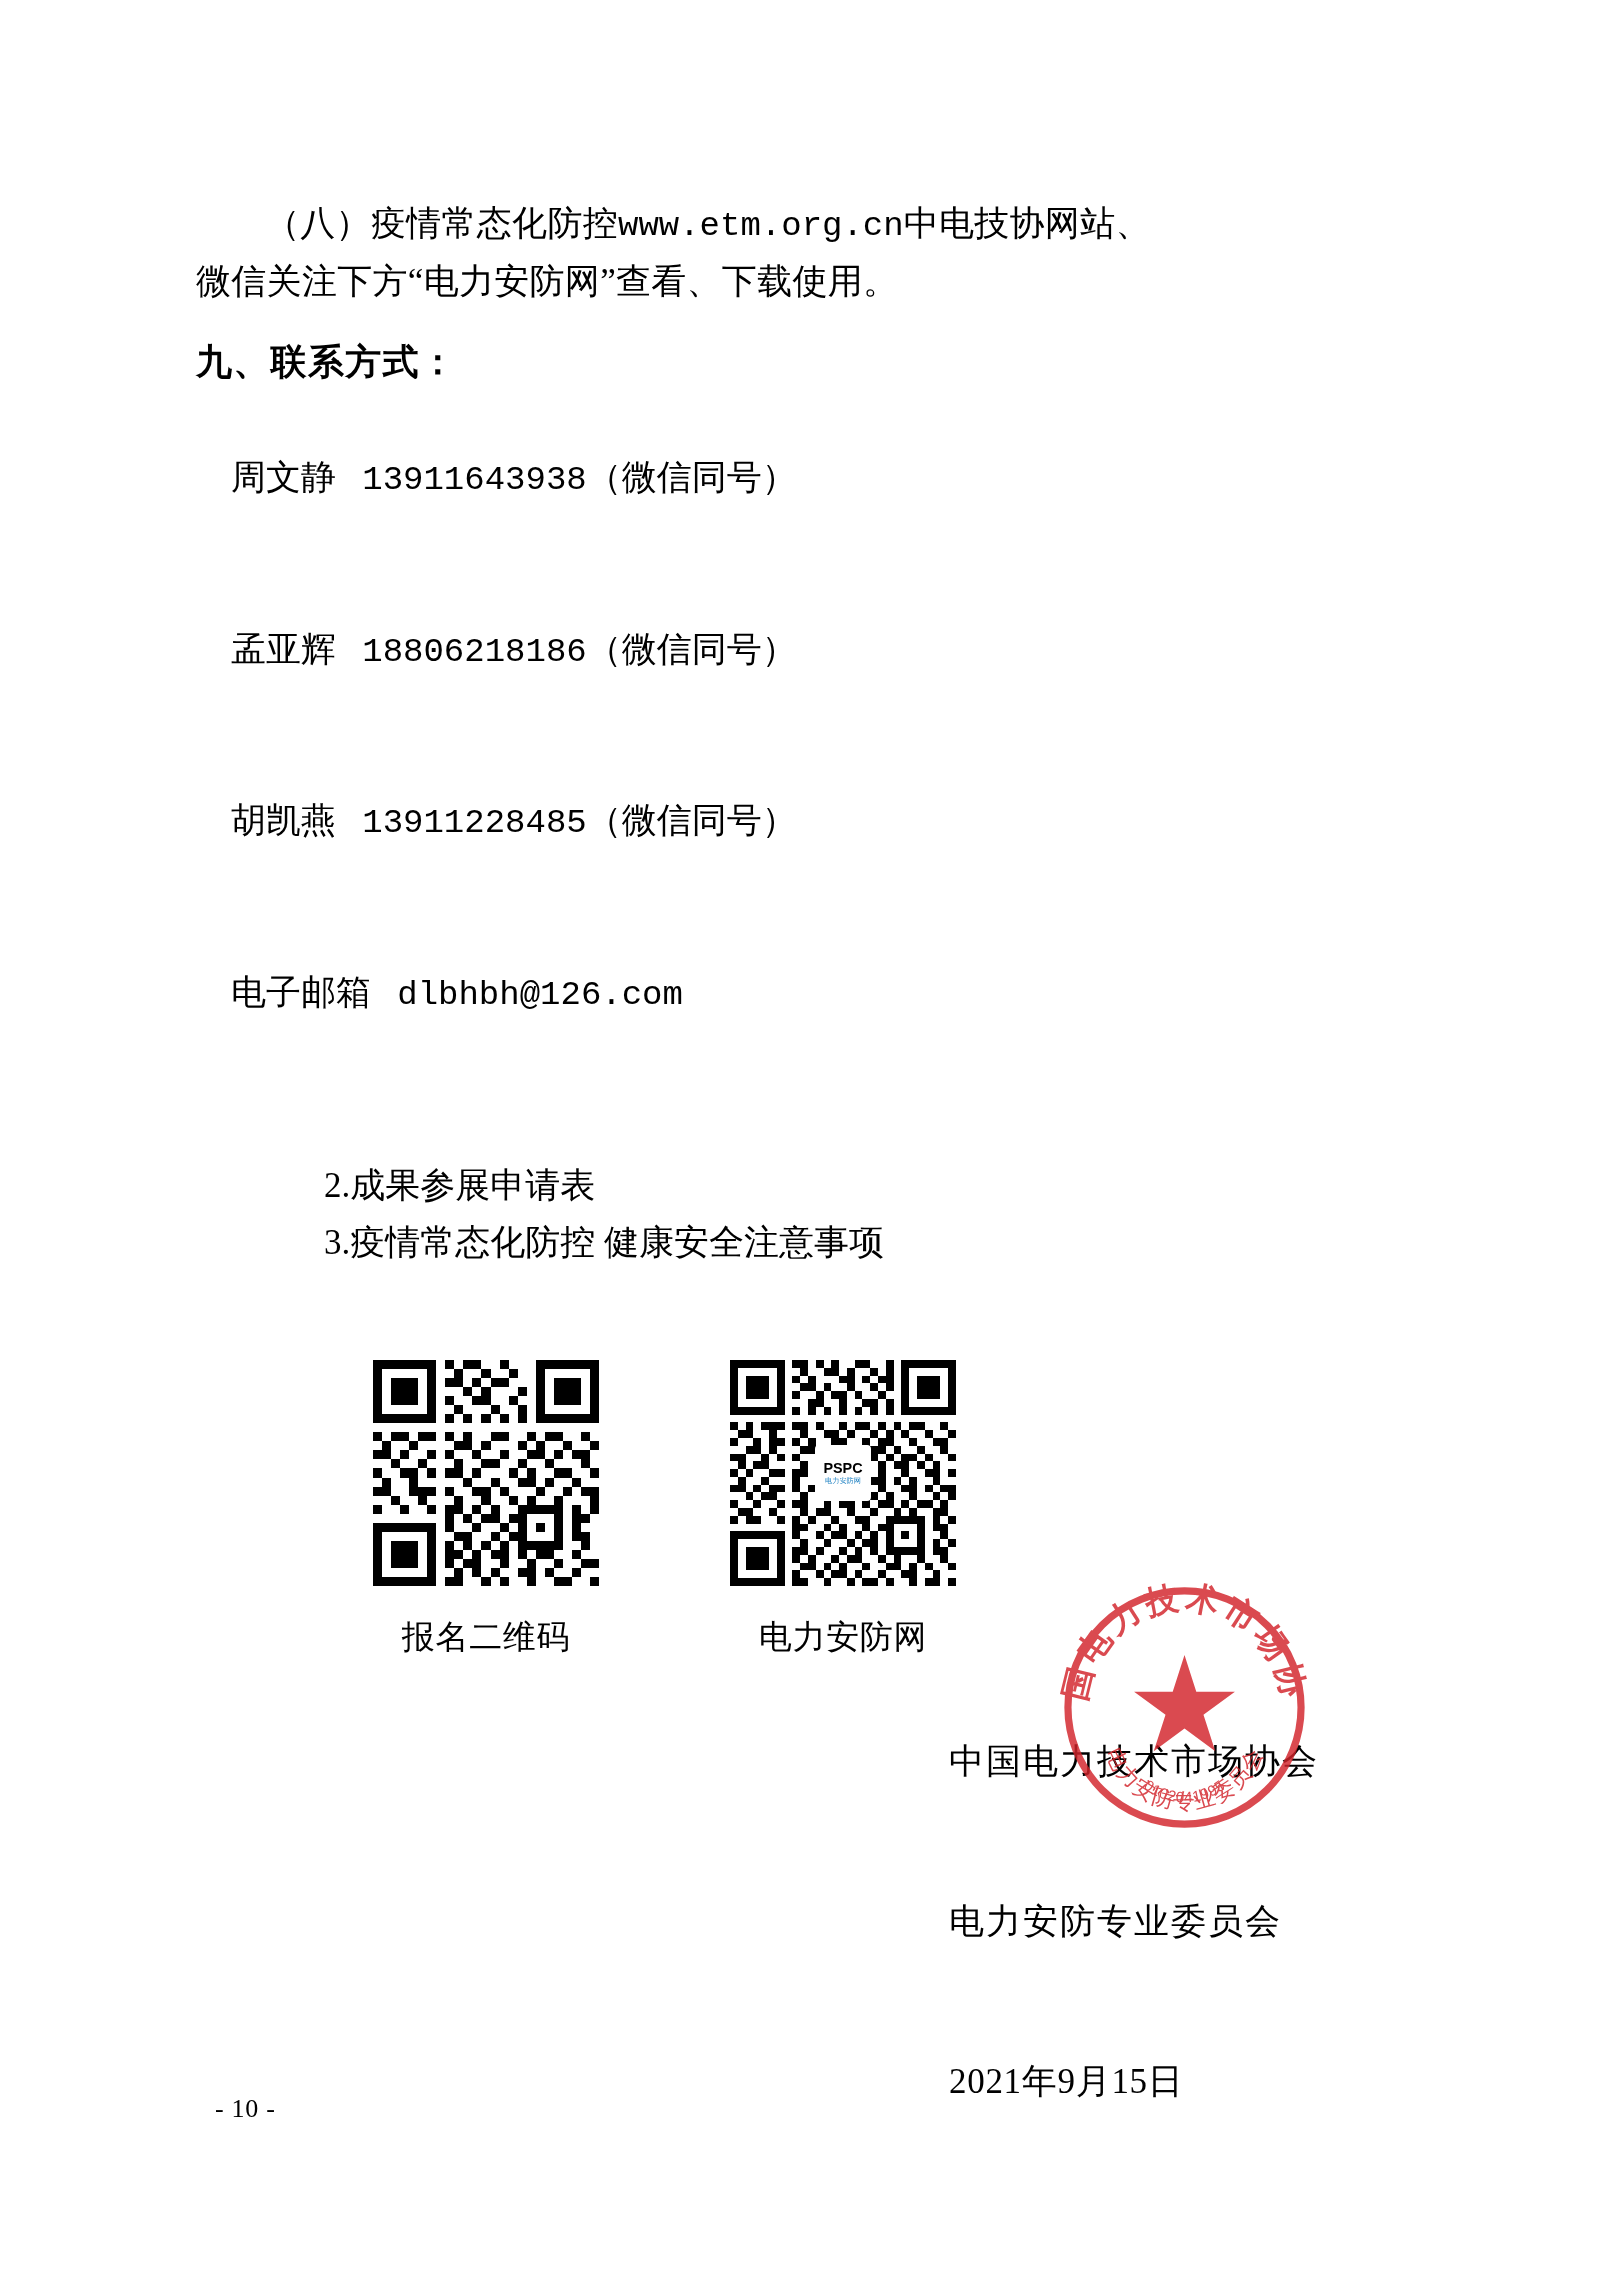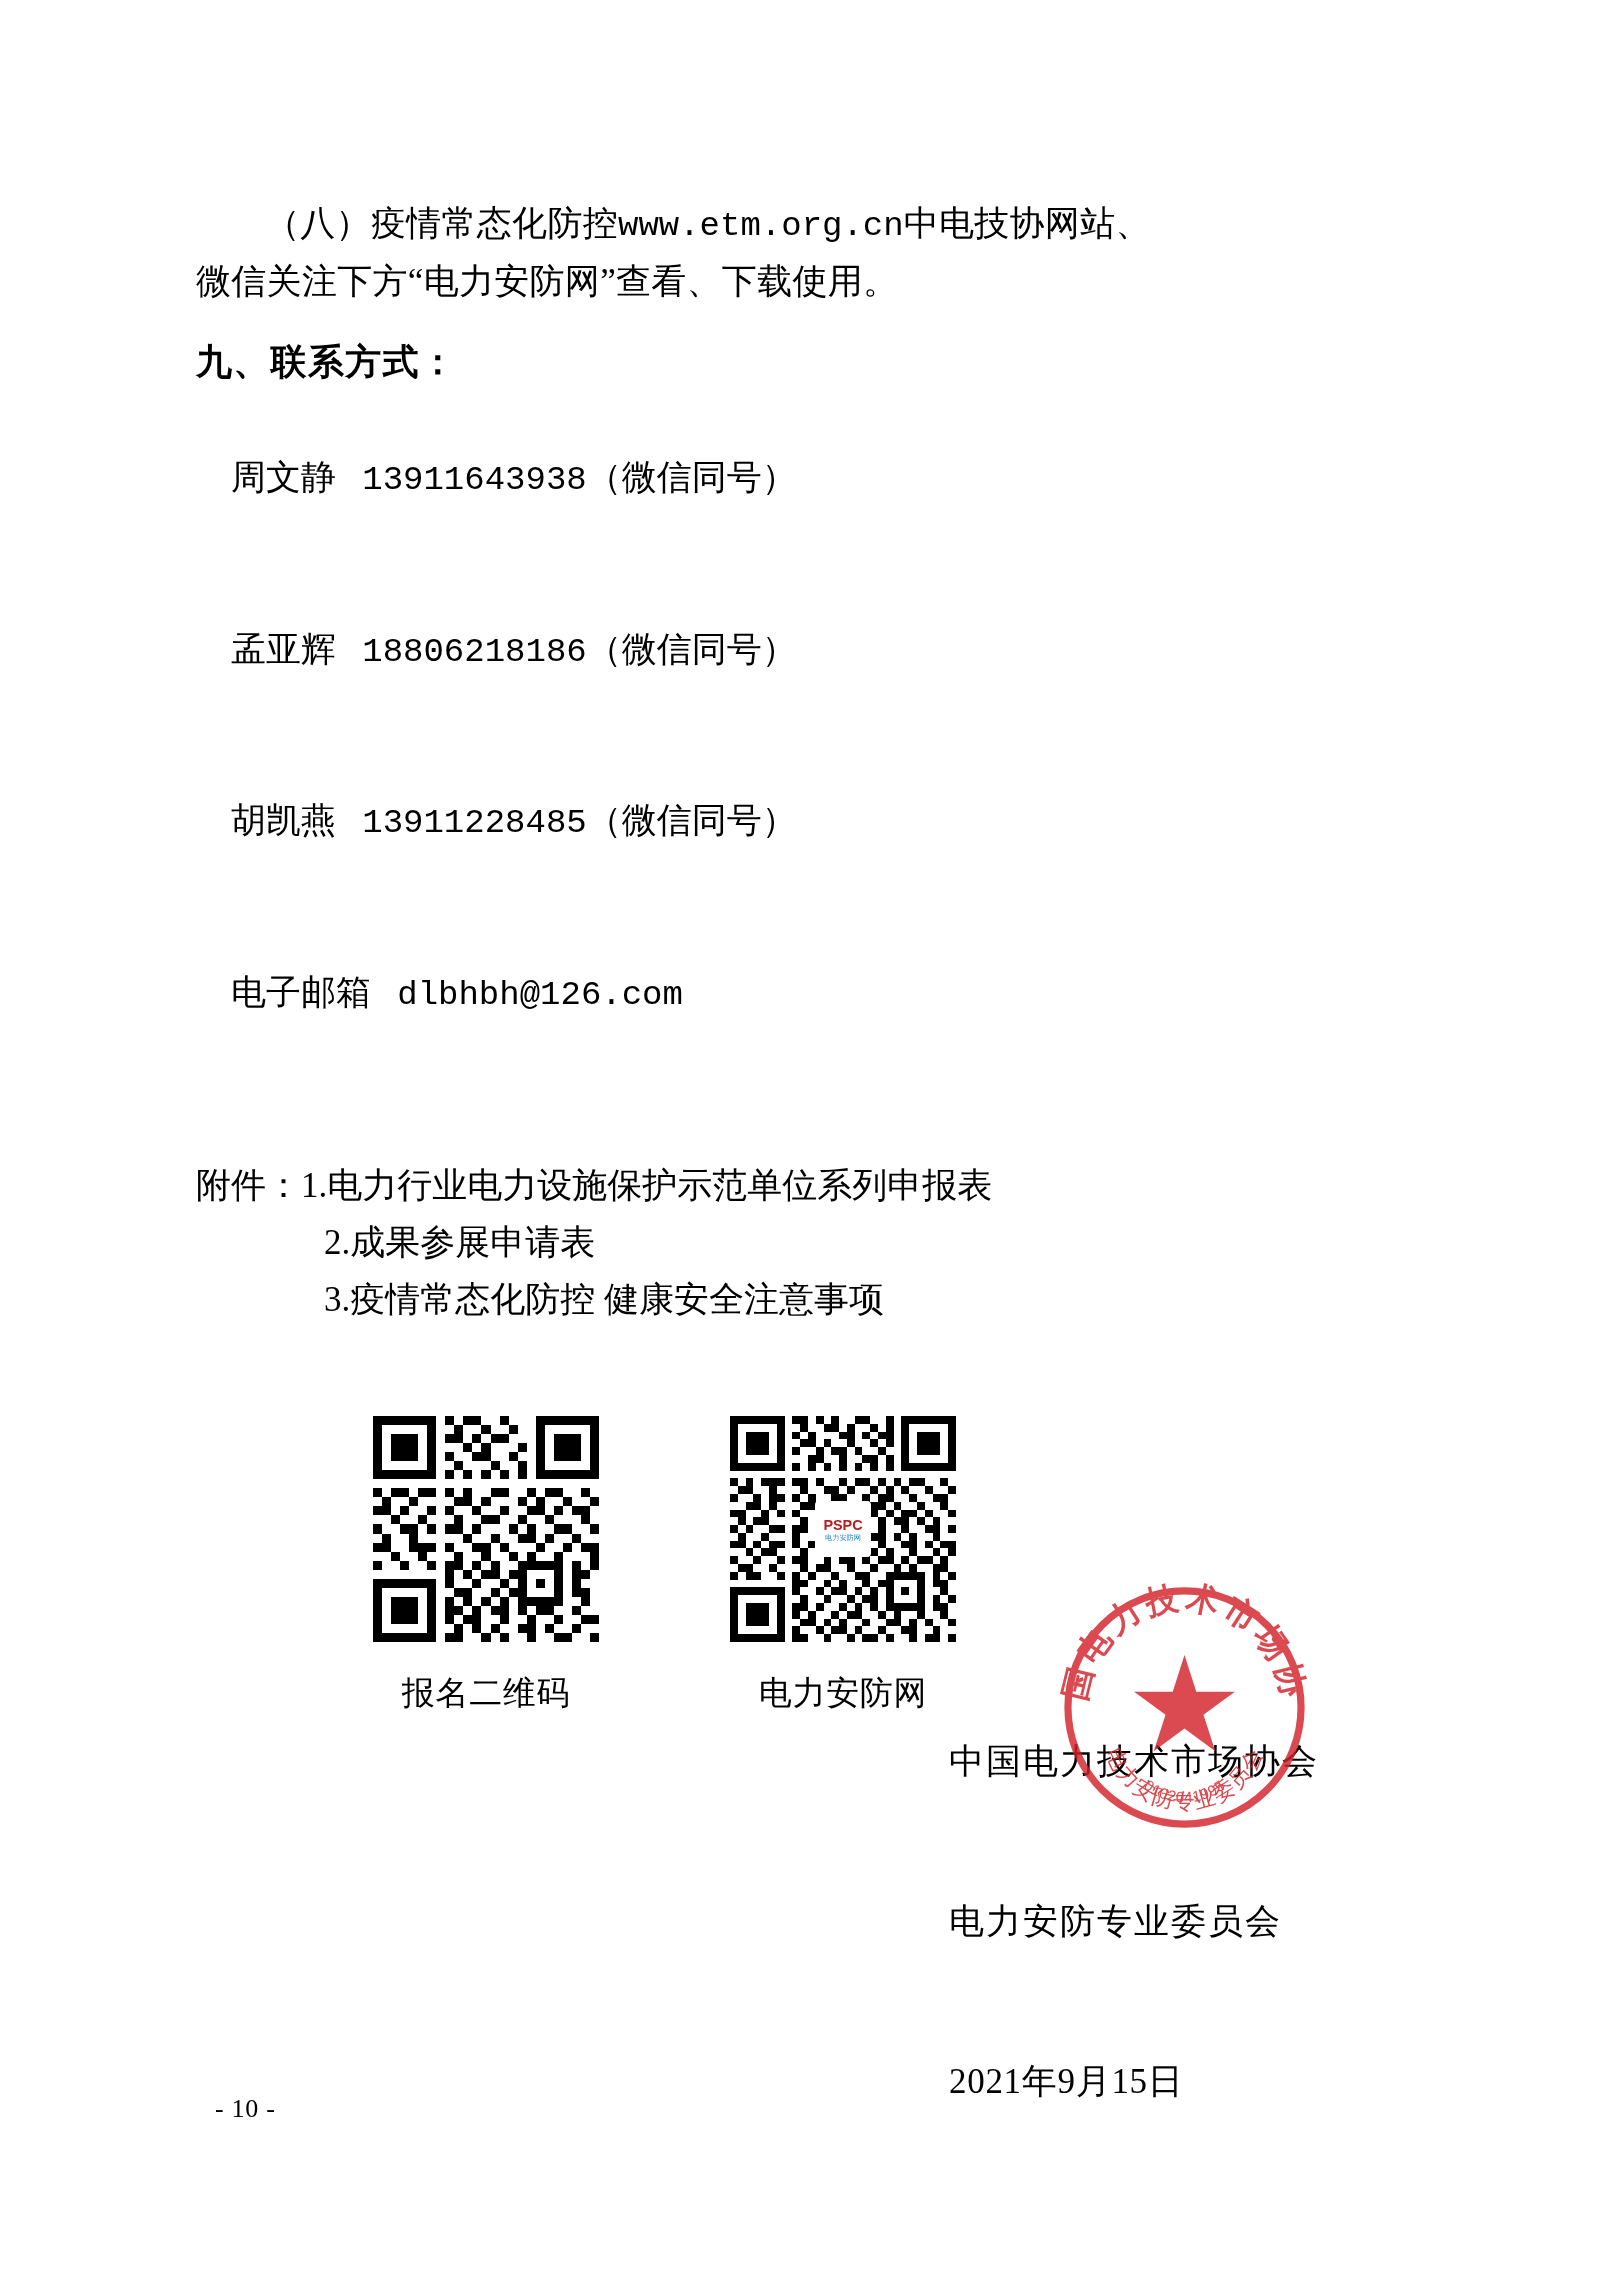--- a/index.html
+++ b/index.html
@@ -96,21 +96,21 @@
     border-radius: 3.9px;
     display: flex;
     flex-direction: column;
     align-items: center;
     justify-content: center;
     line-height: 1;
   }
   .qr-logo .t1 {
     font-family: "Liberation Sans", sans-serif;
     font-size: 14.4px;
-    color: #b91c1c;
+    color: #000000;
     font-weight: bold;
   }
   .qr-logo .t2 {
     font-family: "Liberation Sans", sans-serif;
     font-size: 7.2px;
     color: #1a7fc1;
     margin-top: 2px;
   }
   
   .sign-block {
@@ -168,21 +168,20 @@
   <div class="contact-line">
     <span>胡凯燕</span><span>   </span><span class="mono">13911228485</span><span>（微信同号）</span>
   </div>
   <div class="contact-line">
     <span>电子邮箱</span><span>   </span><span class="mono">dlbhbh@126.com</span>
   </div>
 
   <div class="gap-lg"></div>
 
   <div class="attach-block">
-    <div class="attach-line-1"><span>附件：</span><span>1.电力行业电力设施保护示范单位系列申报表</span></div>
     <div class="attach-indent"><span>2.成果参展申请表</span></div>
     <div class="attach-indent"><span>3.疫情常态化防控 健康安全注意事项</span></div>
   </div>
 
   <div class="qr-row">
     <div class="qr-item">
       <div class="qr-box">
         <svg class="qr-canvas" viewBox="0 0 25 25" shape-rendering="crispEdges">
           <rect width="25" height="25" fill="#ffffff"></rect>
           <g fill="#000000">

